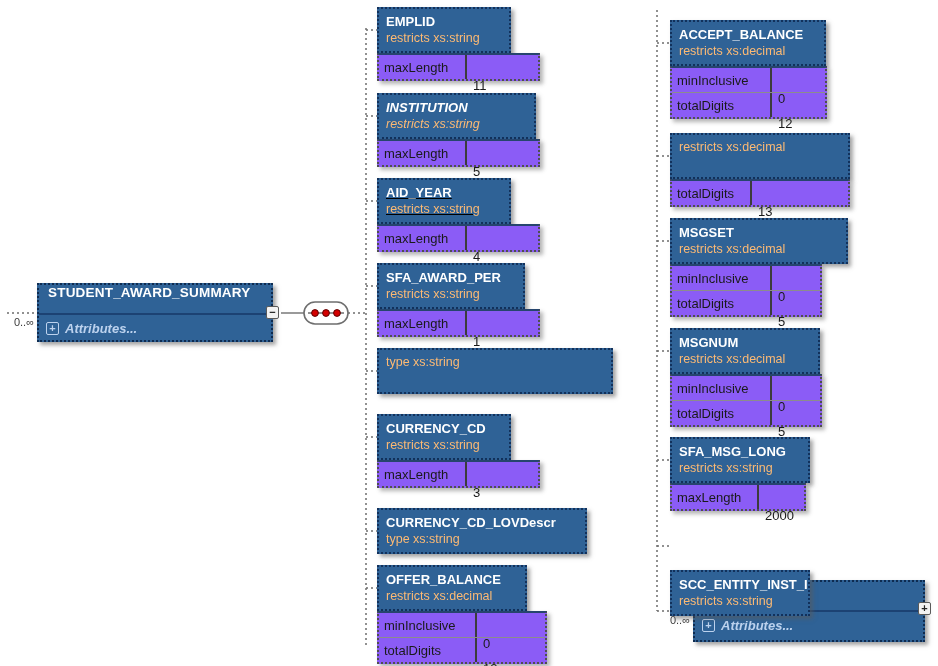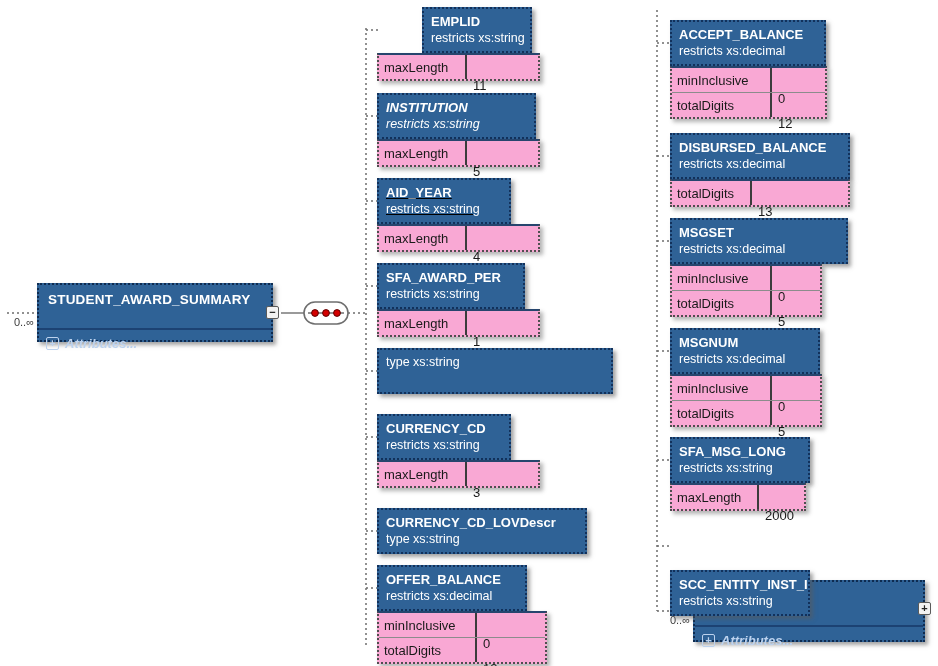--- a/index.html
+++ b/index.html
@@ -10,40 +10,40 @@
   #connectors{position:absolute;left:0;top:0;width:938px;height:666px;}
 
   
   .node{position:absolute;}
   .node-header{
     box-sizing:border-box;height:46px;background:#2f6296;
     border:2px dotted #12315b;box-shadow:3px 3px 4px rgba(90,90,90,.55);
     padding:4px 0 0 7px;overflow:hidden;
   }
   .node-title{color:#ffffff;font-weight:bold;font-size:13px;line-height:17px;white-space:nowrap;}
-  .node-sub{color:#ffffff;font-size:12.5px;line-height:16px;white-space:nowrap;}
+  .node-sub{color:#fdba74;font-size:12.5px;line-height:16px;white-space:nowrap;}
   .facets{
-    box-sizing:border-box;background:#f9a8d4;border:2px dotted #4f4f4f;border-top:2px solid #26456e;
+    box-sizing:border-box;background:#8b5cf6;border:2px dotted #4f4f4f;border-top:2px solid #26456e;
     box-shadow:3px 3px 4px rgba(90,90,90,.45);
   }
   .frow{display:flex;height:24px;align-items:stretch;border-top:1px solid #8c8c8c;}
   .frow:first-child{border-top:none;}
   .fname{
     box-sizing:border-box;display:flex;align-items:center;padding-left:5px;
     border-right:2px solid #3c3c3c;font-size:13px;color:#1a1a1a;white-space:nowrap;
   }
   .fval{display:flex;align-items:center;padding-left:6px;font-size:13px;color:#1a1a1a;white-space:nowrap;margin-top:30px;}
 
   
   .bignode{
     position:absolute;box-sizing:border-box;background:#2f6296;
     border:2px dotted #0e2b50;box-shadow:3px 3px 4px rgba(90,90,90,.55);
   }
-  .big-title-row{display:flex;align-items:center;justify-content:space-between;
-    height:28px;padding:0 6px 15px 9px;border-bottom:2px solid #1c4273;}
+  .big-title-row{display:flex;align-items:flex-start;justify-content:space-between;
+    height:28px;padding:0 6px 0 9px;border-bottom:2px solid #1c4273;}
   .big-title{color:#fff;font-weight:bold;font-size:13.5px;white-space:nowrap;letter-spacing:.2px;}
   .big-attrs{display:flex;align-items:center;gap:6px;padding:6px 0 0 7px;}
   .attr-ico{
     box-sizing:border-box;width:13px;height:13px;border:1px solid #bcd2ee;border-radius:2px;
     color:#bcd2ee;font-size:11px;line-height:10px;font-weight:bold;text-align:center;flex:0 0 auto;
   }
   .attr-txt{color:#bcd2ee;font-size:13px;font-style:italic;font-weight:bold;white-space:nowrap;}
   .edge-btn{
     position:absolute;box-sizing:border-box;width:13px;height:13px;background:#f2f2f2;
     border:1px solid #5a5a5a;color:#222;font-size:11px;line-height:10px;font-weight:bold;
@@ -116,21 +116,21 @@
       <span class="ref-ico">↗</span>
     </div>
     <div class="big-attrs">
       <span class="attr-ico">+</span>
       <span class="attr-txt">Attributes...</span>
     </div>
     <div class="edge-btn" style="right:-8px;top:20px;">+</div>
   </div>
 
 <div class="node" style="left: 377px; top: 7px;">
-      <div class="node-header" style="width: 110px; margin-left: 45px;">
+      <div class="node-header" style="width: 134px;">
         <div class="node-title">EMPLID</div>
         <div class="node-sub">restricts xs:string</div>
       </div>
       <div class="facets" style="width: 163px;">
         <div class="frow">
           <div class="fname" style="width: 88px;">maxLength</div>
           <div class="fval">11</div>
         </div>
       </div>
     </div>
@@ -220,21 +220,20 @@
           <div class="fval">0</div>
         </div>
         <div class="frow">
           <div class="fname" style="width: 100px;">totalDigits</div>
           <div class="fval">12</div>
         </div>
       </div>
     </div>
     <div class="node" style="left: 670px; top: 133px;">
       <div class="node-header" style="width: 180px;">
-        <div class="node-title">DISBURSED_BALANCE</div>
         <div class="node-sub">restricts xs:decimal</div>
       </div>
       <div class="facets" style="width: 180px;">
         <div class="frow">
           <div class="fname" style="width: 80px;">totalDigits</div>
           <div class="fval">13</div>
         </div>
       </div>
     </div>
     <div class="node" style="left: 670px; top: 218px;">

